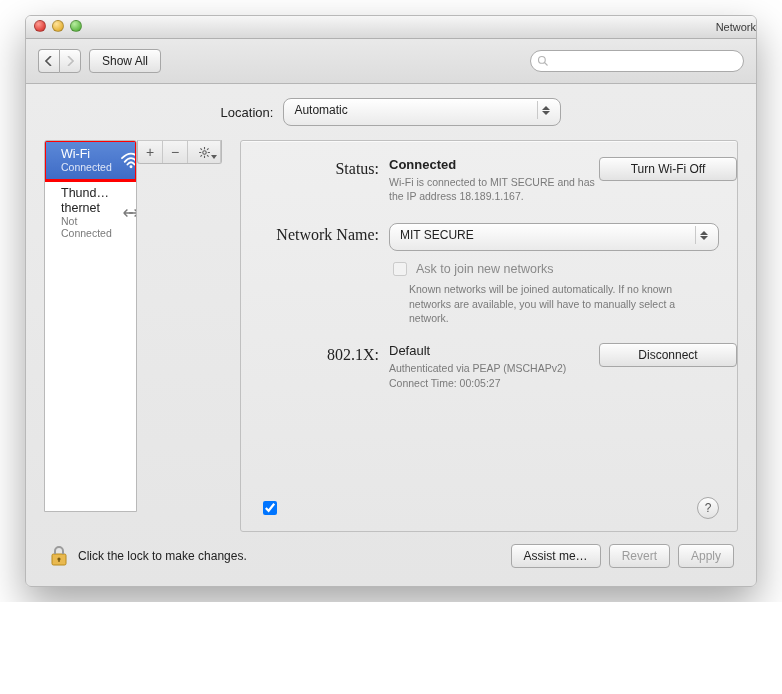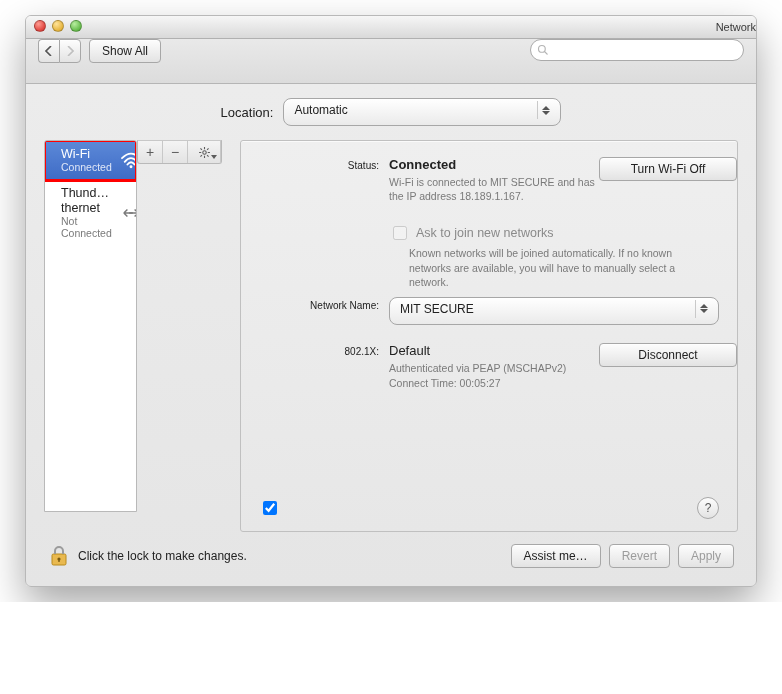--- a/index.html
+++ b/index.html
@@ -43,21 +43,21 @@
   }
   .tl.red { background: radial-gradient(circle at 35% 30%, #ff9c92, #e0443e 70%); }
   .tl.yellow { background: radial-gradient(circle at 35% 30%, #ffe39a, #e6b43c 70%); }
   .tl.green { background: radial-gradient(circle at 35% 30%, #b8eea0, #65bb4a 70%); }
 
   .toolbar {
     height: 44px;
     background: linear-gradient(#e9e9e9, #dcdcdc);
     border-bottom: 1px solid #b5b5b5;
     display: flex;
-    align-items: flex-start;
+    align-items: center;
     padding: 0 12px;
     gap: 8px;
   }
   .btn {
     height: 22px;
     border: 1px solid #a7a7a7;
     border-radius: 4px;
     background: linear-gradient(#fdfdfd, #e3e3e3);
     font-size: 12px;
     padding: 0 12px;
@@ -202,23 +202,24 @@
   }
   .row {
     display: flex;
     margin-bottom: 8px;
     align-items: flex-start;
   }
   .row .label {
     width: 120px;
     text-align: right;
     padding-right: 10px;
-    font-size: 10px;
+    font-size: 16px;
     padding-top: 3px;
     color: #222;
+    font-family: Liberation Serif, serif;
   }
   .row .val { flex: 1; }
   .row .btncol { width: 120px; text-align: right; }
   .strong { font-weight: bold; }
   .desc {
     font-size: 10.5px; color: #7a7a7a;
     margin-top: 3px;
     max-width: 270px;
     line-height: 1.35;
   }
@@ -390,43 +391,43 @@
             <div class="desc">Wi-Fi is connected to MIT SECURE and has the IP address 18.189.1.167.</div>
           </div>
           <div class="btncol">
             <div class="btn" style="width:112px">Turn Wi-Fi Off</div>
           </div>
         </div>
 
         <div style="height:12px"></div>
 
         <div class="row">
-          <div class="label"></div>
-          <div class="val">
-            <label class="checkbox-row">
-              <input type="checkbox" disabled="" style="">
-              <span>Ask to join new networks</span>
-            </label>
-            <div class="desc" style="margin-left:20px">Known networks will be joined automatically. If no known networks are available, you will have to manually select a network.</div>
-          </div>
-        </div>
-
-        <div class="row">
           <div class="label">Network Name:</div>
           <div class="val" style="display:flex">
             <div class="popup" style="flex:1; min-width:0">
               <span>MIT SECURE</span>
               <div class="arrows">
                 <div class="tri-up"></div>
                   <div class="tri-down"></div>
               </div>
             </div>
           </div>
         </div>
 
+        <div class="row">
+          <div class="label"></div>
+          <div class="val">
+            <label class="checkbox-row">
+              <input type="checkbox" disabled="" style="">
+              <span>Ask to join new networks</span>
+            </label>
+            <div class="desc" style="margin-left:20px">Known networks will be joined automatically. If no known networks are available, you will have to manually select a network.</div>
+          </div>
+        </div>
+
         <div style="height:10px"></div>
 
         <div class="row">
           <div class="label">802.1X:</div>
           <div class="val">
             <span>Default</span>
             <div class="desc">Authenticated via PEAP (MSCHAPv2)</div>
             <div class="desc" style="margin-top:1px">Connect Time: 00:05:27</div>
           </div>
           <div class="btncol">

